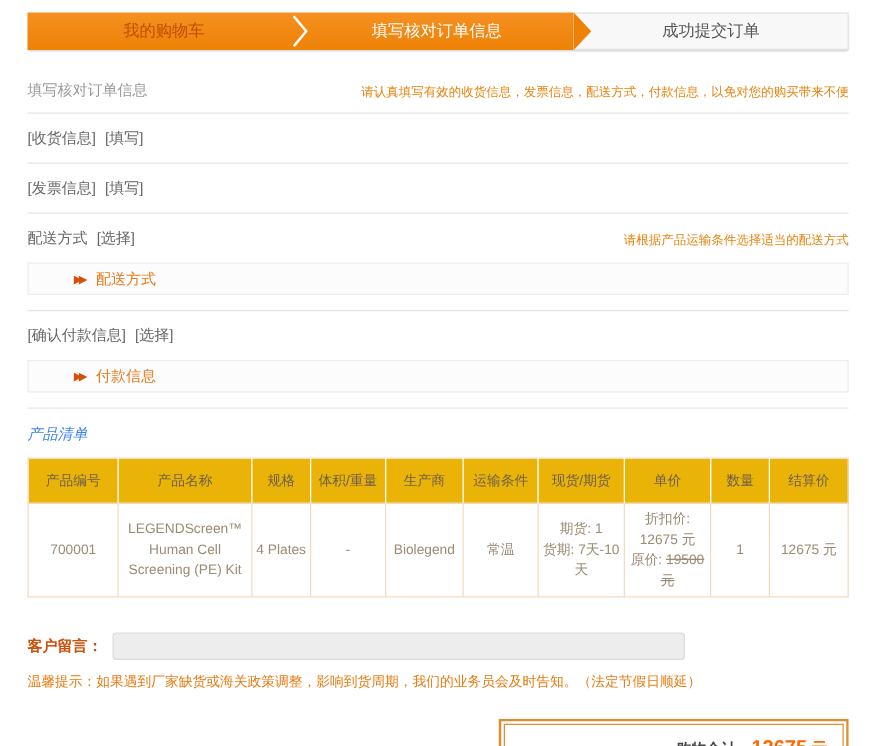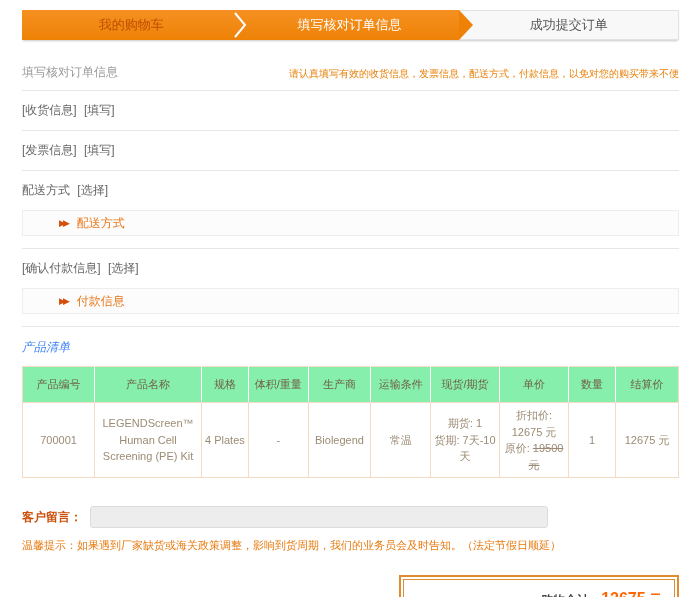--- a/index.html
+++ b/index.html
@@ -30,21 +30,21 @@
   .bracket-row .action { margin-left:4px; cursor:pointer; }
   .bracket-row .row-flex { display:flex; justify-content:space-between; align-items:flex-end; }
   .panel { border:1px solid #ededed; background:#fcfcfc; height:26px; display:flex; align-items:center;
     padding-left:36px; color:#e8791b; font-size:12px; margin-bottom:12px; cursor:pointer; }
   .dbl-arrow { color:#d4500a; font-size:9px; letter-spacing:-3px; margin-right:10px; line-height:1; }
 
   
   .list-title { color:#3b82f6; padding:12px 0 10px 0;font-style:italic; }
   table.products { width:100%; border-collapse:collapse; table-layout:fixed; }
   table.products th {
-    background:#86efac; color:#70604a; font-weight:normal; font-size:11px;
+    background:#eab308; color:#70604a; font-weight:normal; font-size:11px;
     height:36px; border:1px solid #f3dcc2; border-right:1px solid #fff;
   }
   table.products th:last-child { border-right:1px solid #f3dcc2; }
   table.products td {
     background:#fff; border:1px solid #f3dcc2; text-align:center;
     color:#9c8b74; font-size:11px; height:54px; padding:4px 3px; line-height:1.5;
   }
   .t-orange { color:#e8820c; }
   .strike { text-decoration:line-through; }
 
@@ -103,20 +103,21 @@
     <span class="action">[填写]</span>
   </div>
   <div class="hr"></div>
 
   <div class="bracket-row">
     <div class="row-flex">
       <span>
         <span>配送方式</span>
         <span class="action">[选择]</span>
       </span>
+      <span class="hint-orange">请根据产品运输条件选择适当的配送方式</span>
     </div>
   </div>
   <div class="panel">
     <span class="dbl-arrow">▶▶</span>
     <span>配送方式</span>
   </div>
   <div class="hr"></div>
 
   <div class="bracket-row">
     <span>[确认付款信息]</span>

